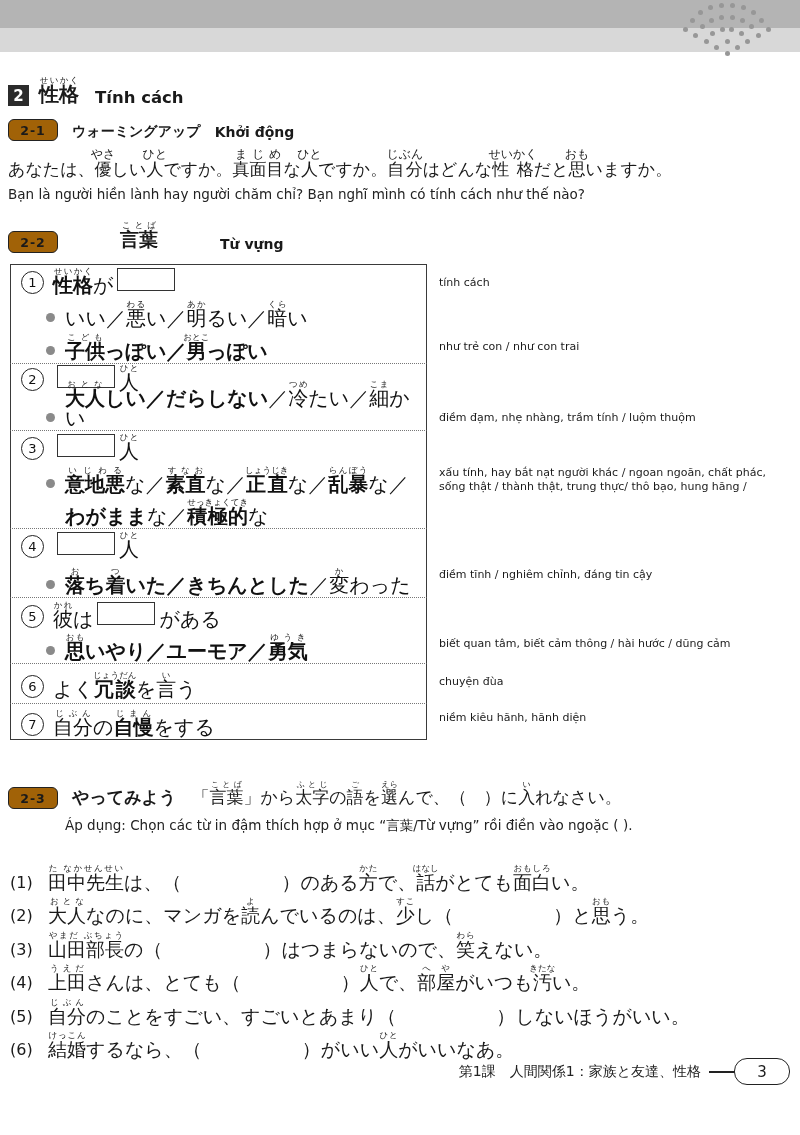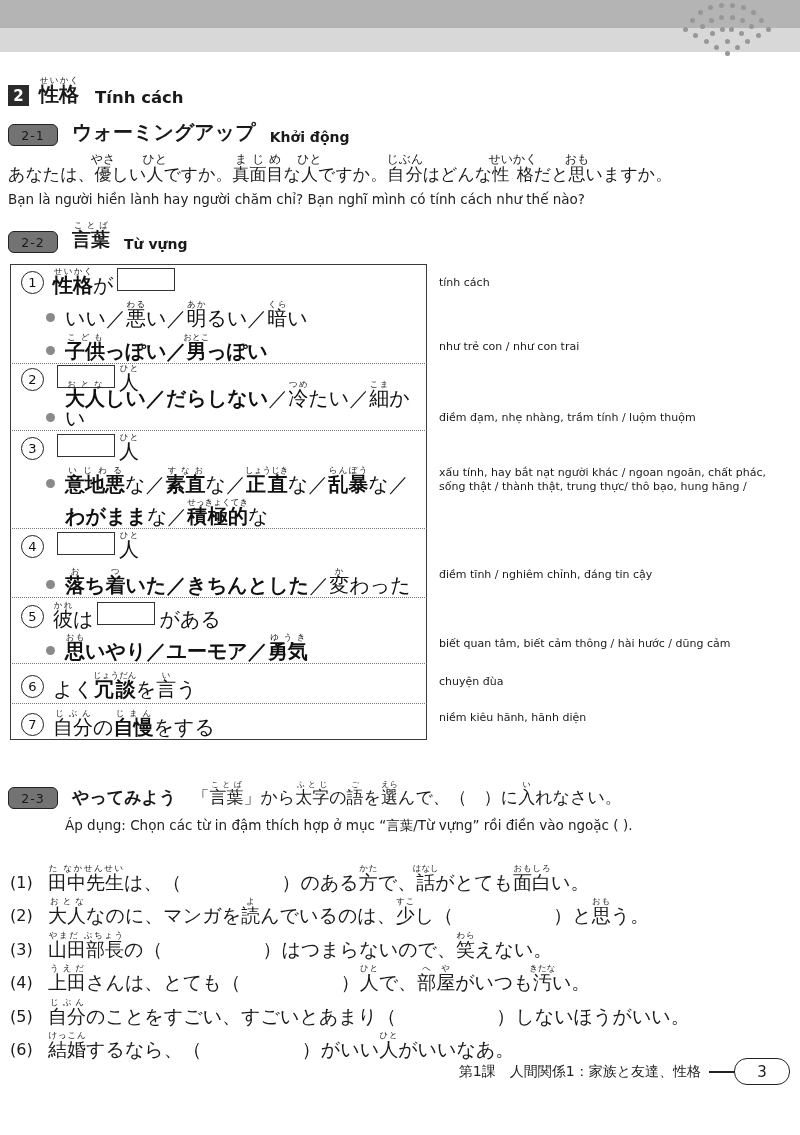--- a/index.html
+++ b/index.html
@@ -12,44 +12,44 @@
   .band1{position:absolute;top:0;left:0;width:800px;height:28px;background:#b4b4b4;}
   .band2{position:absolute;top:28px;left:0;width:800px;height:24px;background:#d8d8d8;}
   .fan{position:absolute;top:0;right:0;width:160px;height:62px;z-index:3;}
   .fan-dot{position:absolute;width:5px;height:5px;border-radius:50%;background:#979797;}
   
   ruby{ruby-position:over;}
   rt{font-size:8.5px;font-weight:400;color:#222;letter-spacing:0;}
   .bold{font-weight:700;}
   .sec-label{width:48px;height:20px;border:1.4px solid #222;border-radius:6px;
     display:inline-flex;align-items:center;justify-content:center;
-    font-size:12.5px;letter-spacing:1px;flex:none;background:#737373;}
+    font-size:12.5px;letter-spacing:1px;flex:none;background:#a16207;font-weight:bold;}
   .blank-box{display:inline-block;width:56px;height:21px;border:1.5px solid #333;
     margin:0 4px 1px 4px;background:#fff;vertical-align:baseline;}
   .paren-gap{display:inline-block;width:100px;}
   .cnum{width:21px;height:21px;border:1.3px solid #222;border-radius:50%;
     display:inline-flex;align-items:center;justify-content:center;
     font-size:13px;margin-right:9px;flex:none;margin-bottom:1px;background:#fff;}
   .bullet{width:9px;height:9px;border-radius:50%;background:#8a8a8a;margin:0 10px 6px 3px;flex:none;}
   
   .sec-header{position:absolute;top:76px;left:8px;display:flex;align-items:flex-end;}
   .sec-num{width:21px;height:21px;background:#2b2b2b;color:#fff;display:inline-flex;
     align-items:center;justify-content:center;font-size:15px;font-weight:700;margin-right:10px;margin-bottom:2px;}
   .sec-title-jp{font-size:20px;font-weight:700;}
   .sec-title-vi{font-size:16.5px;font-weight:700;margin-left:16px;margin-bottom:1px;}
   
   .warmup{position:absolute;top:119px;left:8px;width:784px;}
   .label-row{display:flex;align-items:flex-end;}
-  .label-row .jt{font-size:20px;font-weight:700;margin-left:14px;}
+  .label-row .jt{font-size:14px;font-weight:700;margin-left:14px;}
   .label-row .vt{font-size:14px;font-weight:700;margin-left:14px;margin-bottom:1px;}
   .jp-sentence{font-size:17px;margin-top:7px;line-height:1;height:30px;display:flex;align-items:flex-end;}
   .jp-sentence rt{font-size:12px;}
   .vi-sentence{font-size:13.5px;margin-top:8px;color:#222;}
   
-  .vocab-label{position:absolute;top:221px;left:8px;}
+  .vocab-label{position:absolute;top:221px;left:8px;gap:48px;}
   .vocab-label .jt{font-size:19px;}
   .vtable{position:absolute;top:264px;left:10px;width:785px;}
   .vrow{display:flex;}
   .vleft{width:417px;box-sizing:border-box;border-left:1.5px solid #3a3a3a;border-right:1.5px solid #3a3a3a;
     padding:2px 4px 0 10px;display:flex;flex-direction:column;justify-content:flex-end;}
   .vrow.first .vleft{border-top:1.5px solid #3a3a3a;}
   .vrow.sep .vleft{border-top:1px dotted #777;}
   .vrow.last .vleft{border-bottom:1.5px solid #3a3a3a;}
   .vright{position:relative;flex:1;}
   .note{position:absolute;left:12px;width:352px;font-size:11px;color:#1a1a1a;line-height:13.5px;}

